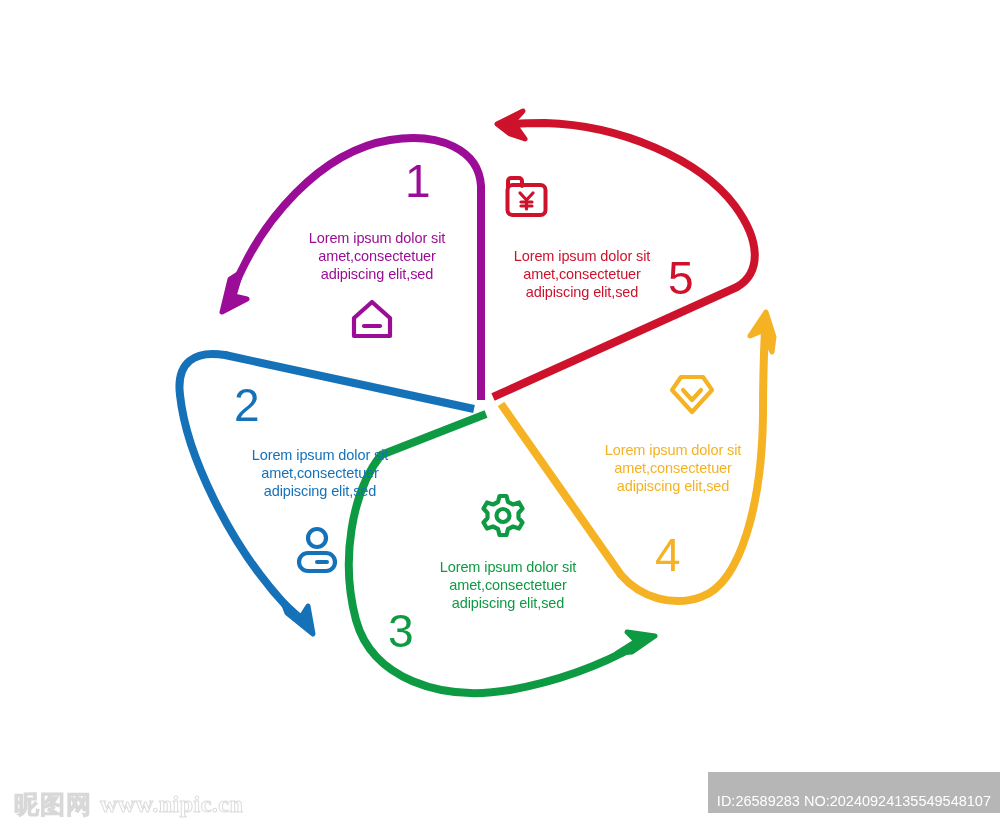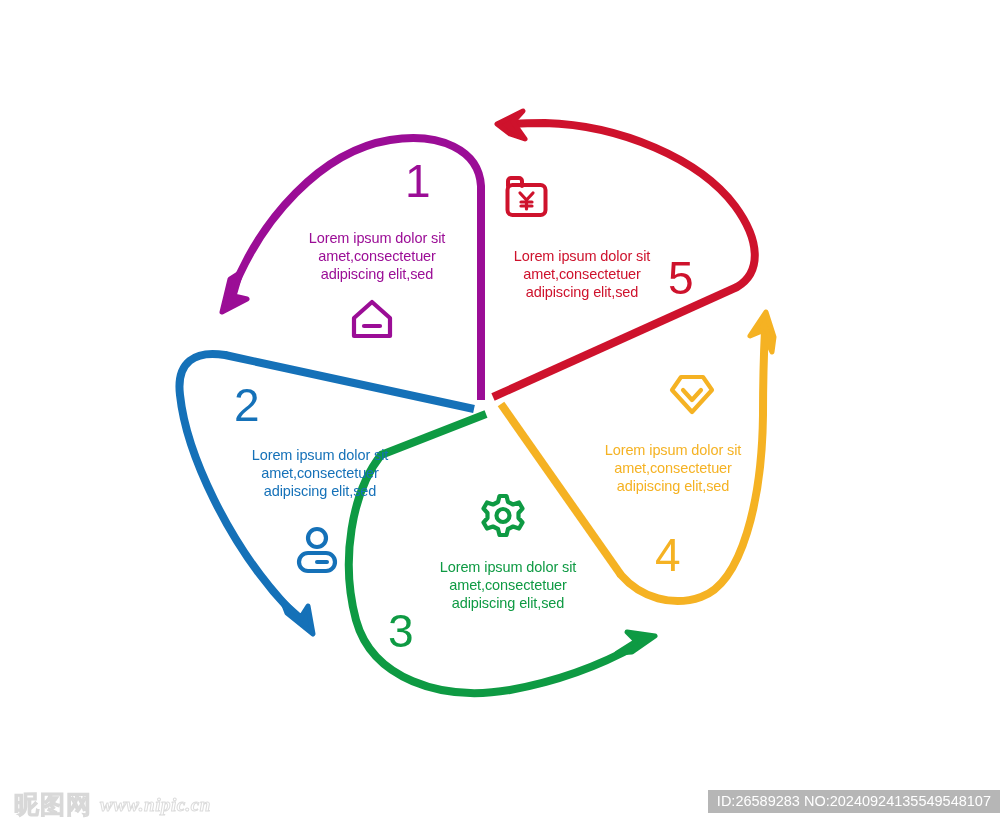--- a/index.html
+++ b/index.html
@@ -70,36 +70,35 @@
   #watermark .wm-cn {
     font-family: "Liberation Sans", sans-serif;
     font-size: 25px;
     font-weight: 700;
     color: transparent;
     -webkit-text-stroke: 1px #d8d8d8;
     letter-spacing: 1px;
   }
   #watermark .wm-url {
     font-family: "Liberation Serif", serif;
-    font-style: italic;
-    font-size: 19px;
+    font-size: 24px;
     font-weight: 700;
     color: transparent;
     -webkit-text-stroke: 1px #dcdcdc;
     letter-spacing: 0.5px;
   }
   #id-badge {
     position: absolute;
     right: 0px;
     bottom: 20px;
     background: #b6b6b6;
     color: #ffffff;
     font-family: "Liberation Sans", sans-serif;
     font-size: 14.5px;
-    padding: 3px 9px 4px 9px;
+    padding: 21px 9px 4px 9px;
     letter-spacing: 0px;
     white-space: nowrap;
   }
 </style>
 </head>
 <body>
 
 <div id="stage">
 
   <svg class="diagram" viewBox="0 0 1000 833" xmlns="http://www.w3.org/2000/svg">

